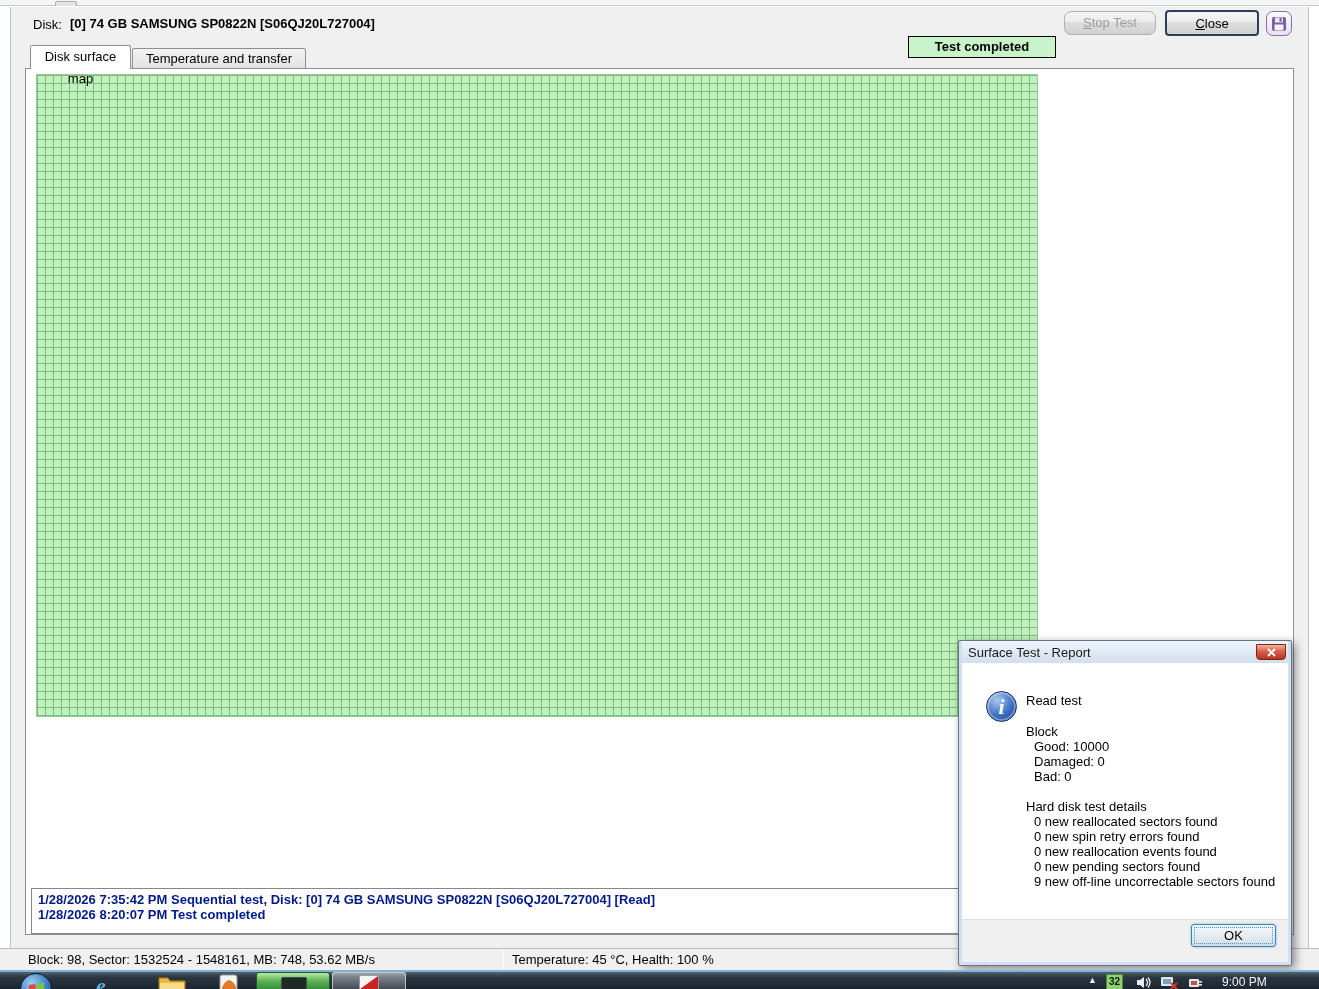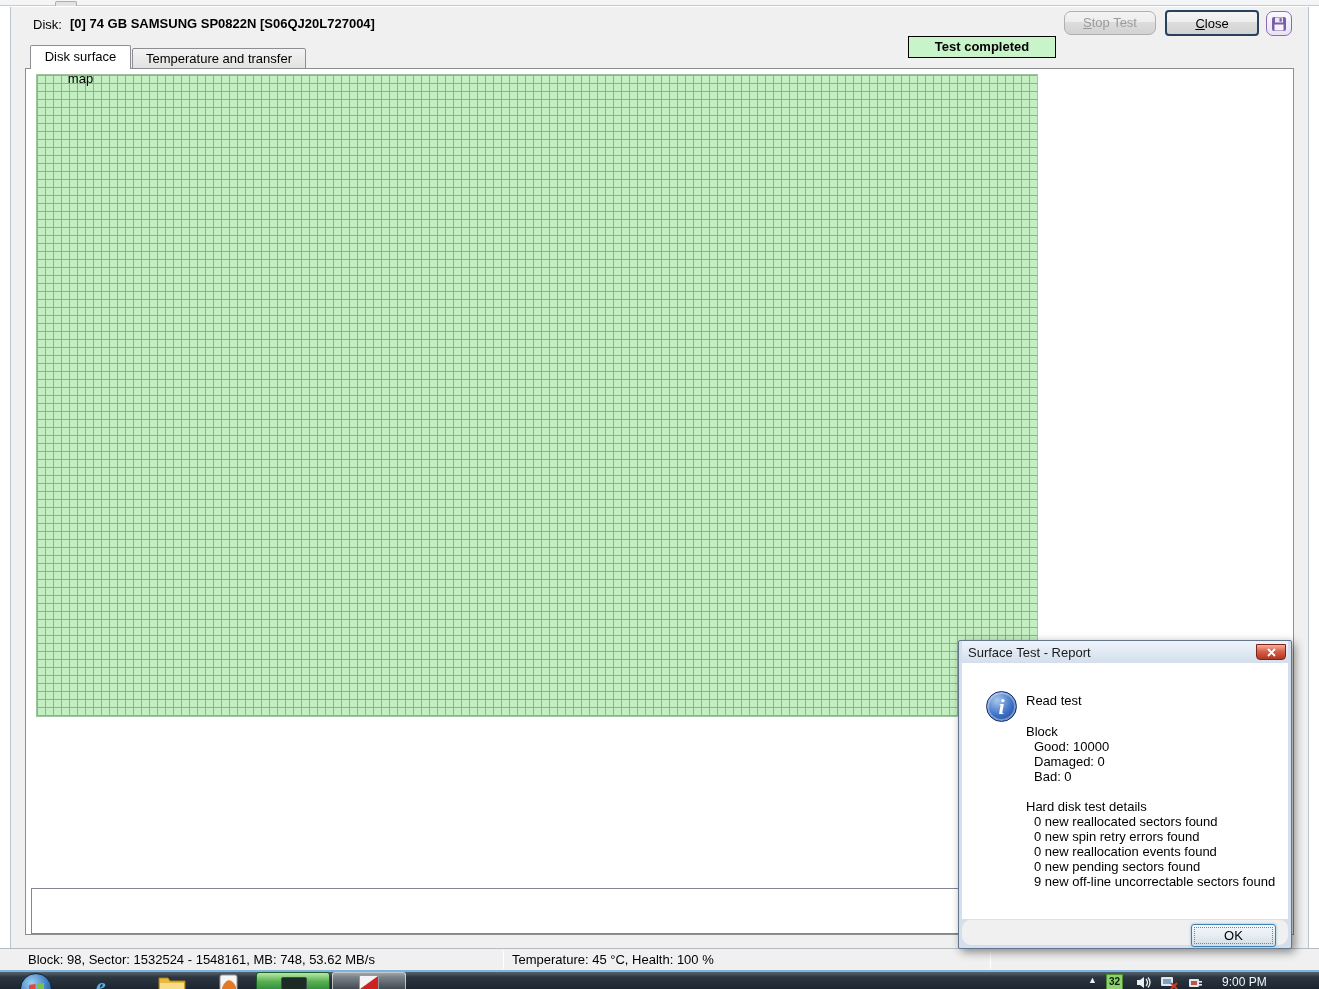--- a/index.html
+++ b/index.html
@@ -84,21 +84,21 @@
   
   .dialog { position:absolute; left:958px; top:640px; width:334px; background:#d3dfec; border:1px solid #64748a; border-radius:2px; padding:0 3px 3px 3px; box-shadow:3px 3px 10px rgba(0,0,0,.45); z-index:10; }
   .dlg-title { height:22px; display:flex; align-items:center; font-size:13px; color:#1a1a1a; padding-left:6px; background:linear-gradient(#eef4fb,#d3dfec); position:relative; }
   .dlg-x { position:absolute; right:2px; top:3px; width:30px; height:16px; border-radius:0 0 4px 4px; background:linear-gradient(#f3b0a0,#d9604a 45%,#b23722); border:1px solid #7e2417; display:flex; align-items:center; justify-content:center; }
   .dlg-body { background:#fff; height:256px; position:relative; font-size:13px; line-height:15px; }
   .info-ico { position:absolute; left:24px; top:28px; width:31px; height:31px; border-radius:50%; background:radial-gradient(circle at 35% 28%, #a8c8ee, #3b6fc4 55%, #1c3f86); border:1px solid #16306b; color:#fff; text-align:center; font-family:"Liberation Serif", serif; font-size:22px; font-style:italic; font-weight:bold; line-height:29px; box-shadow:inset 0 0 0 2px rgba(255,255,255,.35); }
   .dlg-text { position:absolute; left:64px; top:30px; width:250px; }
   .dlg-block { margin-top:16px; }
   .ind { padding-left:8px; }
   .dlg-details { margin-top:15px; }
-  .dlg-footer { height:26px; background:#f0f0f0; border-top:1px solid #dfdfdf; position:relative;border-radius:9px; }
+  .dlg-footer { height:43px; background:#f0f0f0; border-top:1px solid #dfdfdf; position:relative; }
   .btn-ok { position:absolute; right:12px; top:4px; width:85px; height:23px; font-size:13px; border:1px solid #3c7fb1; border-radius:3px; background:linear-gradient(#f1f6fa,#e8eef3 45%,#d4dde5); outline:1px dotted #4a90c2; outline-offset:-4px; box-shadow:0 0 3px #86bfe3; line-height:21px; text-align:center; }
 </style>
 </head>
 <body>
 
 <div class="screen">
 
   <div class="top-strip">
     <div class="nub"></div>
   </div>
@@ -179,20 +179,22 @@
     </div>
     <div class="speed">31.86 MB/s</div>
   </div>
 
   <div class="hints">
     <p>Click on the surface map to inspect sector contents.</p>
     <p>Right click to open context menu.</p>
   </div>
 
   <div class="logbox">
+    <div>1/28/2026  7:35:42 PM   Sequential test, Disk: [0] 74 GB  SAMSUNG SP0822N [S06QJ20L727004] [Read]</div>
+    <div>1/28/2026  8:20:07 PM   Test completed</div>
   </div>
 
   <div class="statusbar">
     <span class="sect sb-left">Block: 98, Sector: 1532524 - 1548161, MB: 748, 53.62 MB/s</span>
     <span class="sb-div" style="left:503px;"></span>
     <span class="sect sb-mid">Temperature: 45  °C,  Health: 100 %</span>
     <span class="sb-div" style="left:990px;"></span>
   </div>
 
   <div class="dialog">

